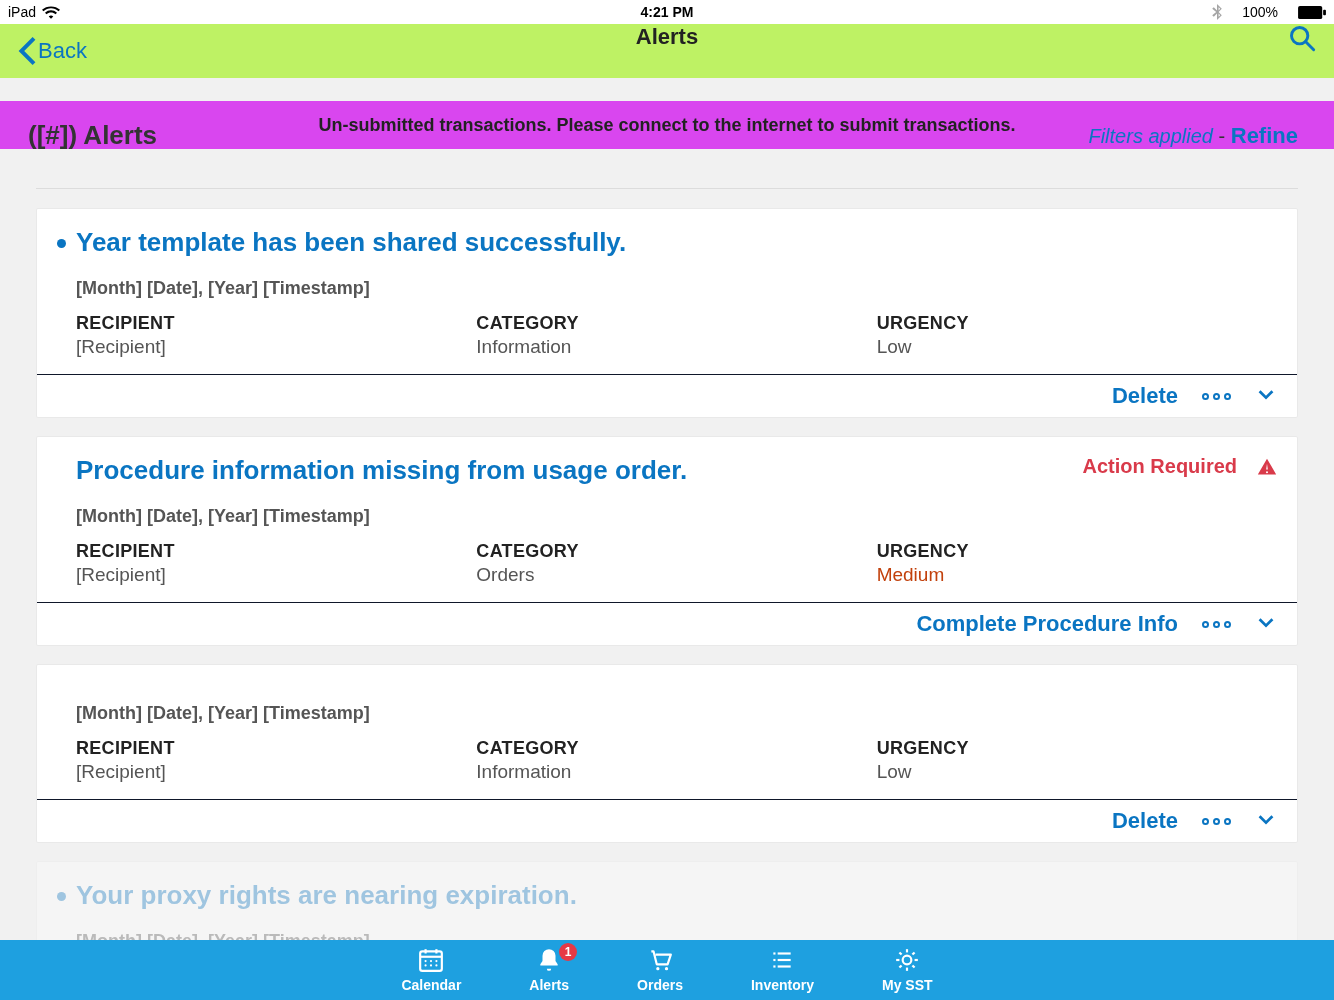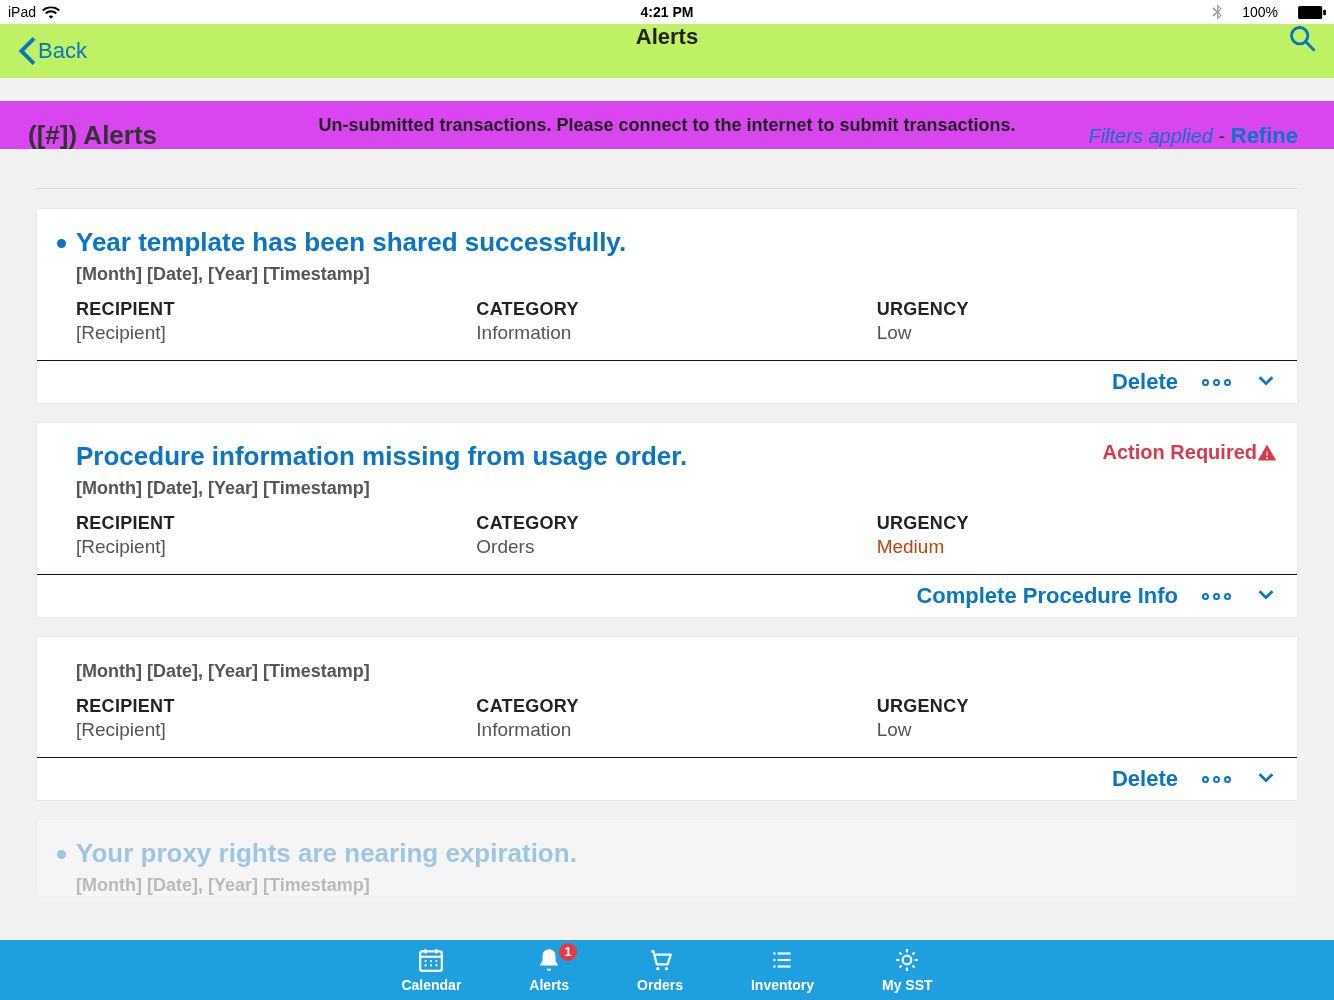--- a/index.html
+++ b/index.html
@@ -33,23 +33,23 @@
 .refine { font-weight: 700; color: #0a75c2; cursor: pointer; font-size: 22px; }
 .hdr-rule { position: absolute; top: 188px; left: 36px; right: 36px; height: 1px; background: #dcdcdc; }
 
 
 .cards { position: absolute; top: 208px; left: 36px; right: 36px; bottom: 60px; overflow: hidden; }
 .card { background: #fff; margin-bottom: 18px; padding: 18px 20px 0 20px; border: 1px solid #e9e9e9; border-radius: 2px; }
 .card-title-row { display: flex; align-items: flex-start; }
 .dot { width: 9px; height: 9px; border-radius: 50%; background: #0a75c2; margin-top: 12px; margin-right: 10px; flex: none; }
 .dot.hidden { visibility: hidden; }
 .card-title { font-size: 26px; font-weight: 600; color: #0a75c2; }
-.action-req { margin-left: auto; display: flex; align-items: center; gap: 0; color: #d93a4a; font-size: 20px; font-weight: 600; }
+.action-req { margin-left: auto; display: flex; align-items: center; gap: 20px; color: #d93a4a; font-size: 20px; font-weight: 600; }
 .action-req svg { width: 20px; height: 20px; }
-.timestamp { margin-left: 19px; margin-top: 6px; font-size: 18px; font-weight: 700; color: #555; }
+.timestamp { margin-left: 19px; margin-top: 20px; font-size: 18px; font-weight: 700; color: #555; }
 .fields { display: flex; margin-top: 14px; margin-left: 19px; }
 .field { flex: 1; }
 .field-label { font-size: 18px; font-weight: 700; color: #222; letter-spacing: .3px; }
 .field-value { font-size: 19px; color: #555; margin-top: 2px; }
 .urg-medium { color: #c2410c; font-weight: 500; }
 .card-footer { border-top: 1px solid #0f172a; margin: 16px -20px 0 -20px; padding: 8px 20px; display: flex; align-items: center; justify-content: flex-end; gap: 24px; }
 .footer-action { color: #0a75c2; font-size: 22px; font-weight: 700; cursor: pointer; }
 .ooo { display: flex; gap: 4px; align-items: center; cursor: pointer; }
 .ooo span { width: 7px; height: 7px; border: 2px solid #0a75c2; border-radius: 50%; }
 .chev { cursor: pointer; }

